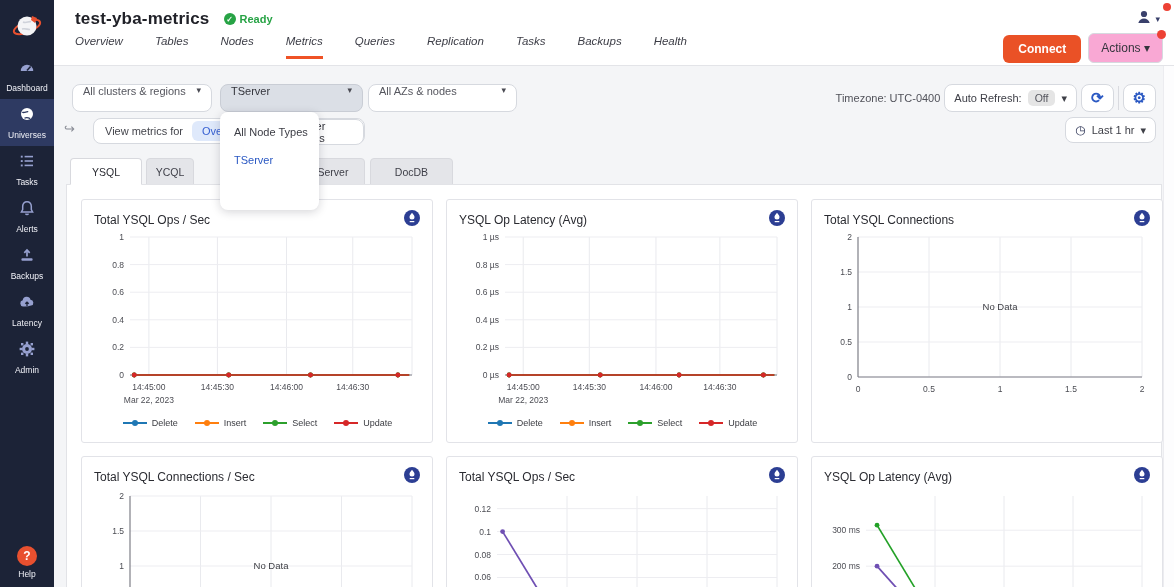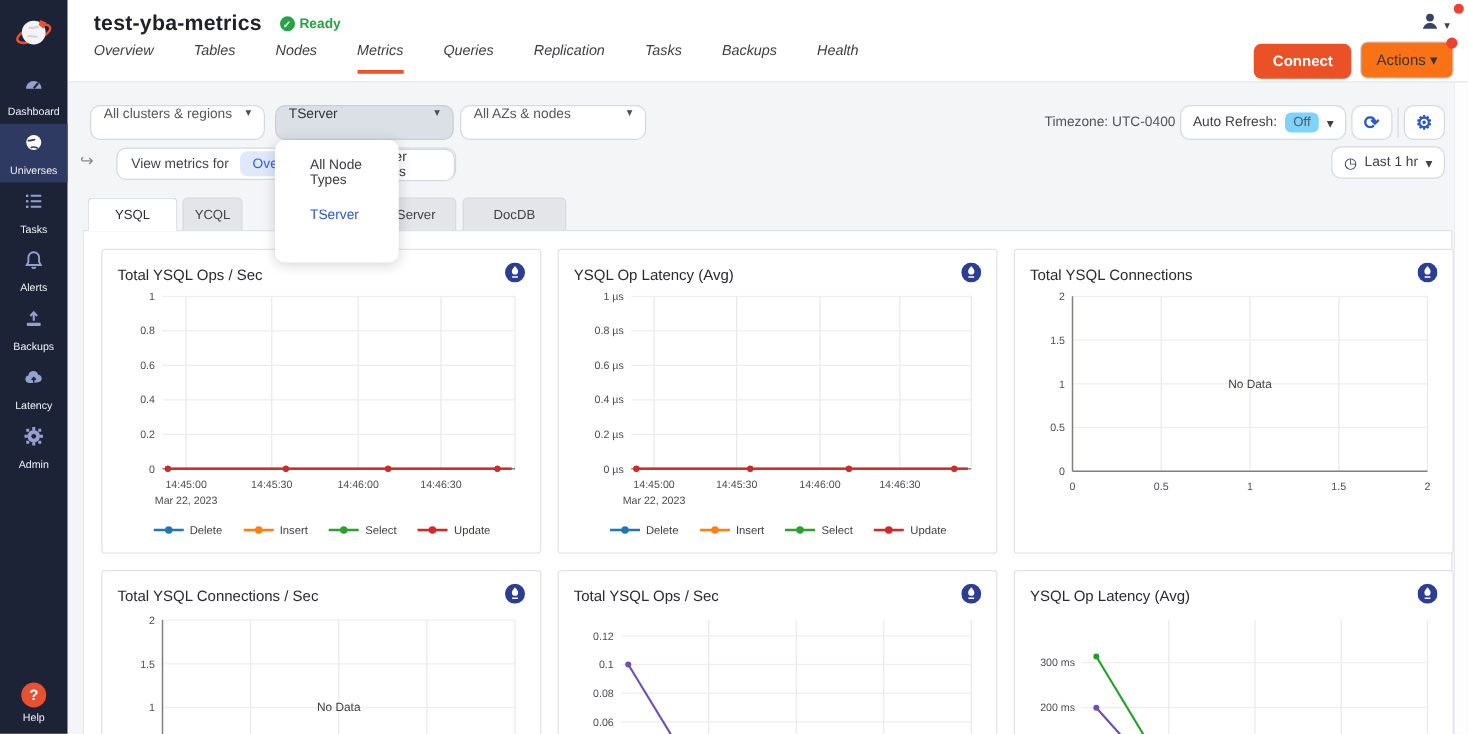--- a/index.html
+++ b/index.html
@@ -20,37 +20,37 @@
   .header { position:absolute; left:54px; top:0; right:0; height:66px; background:#fff; border-bottom:1px solid #e3e4e8; z-index:40; }
   .title-row { display:flex; align-items:center; gap:14px; padding:9px 0 0 21px; }
   .uni-title { font-size:17px; font-weight:700; color:#202128; letter-spacing:.2px; }
   .ready { display:flex; align-items:center; gap:4px; font-size:11px; font-weight:700; color:#27a345; }
   .ready .chk { width:12px; height:12px; border-radius:50%; background:#27a345; color:#fff; font-size:8px; display:flex; align-items:center; justify-content:center; }
   .nav-tabs { display:flex; gap:32px; padding-left:21px; margin-top:6px;font-style:italic; }
   .nav-tab { font-size:11.5px; color:#3c3d46; padding-bottom:9px; cursor:pointer; }
   .nav-tab.active { border-bottom:3px solid #ef5226; }
   .hdr-btns { position:absolute; right:11px; top:33px; display:flex; gap:7px;align-items:flex-end; }
   .btn-connect { background:#ea5126; color:#fff; border:none; border-radius:6px; font-size:12px; font-weight:600; padding:7px 15px; font-family:inherit; cursor:pointer; }
-  .btn-actions { position:relative; background:#f97316; color:#34353d; border:1px solid #d6d9df; border-radius:6px; font-size:12px; padding:7px 12px; font-family:inherit; cursor:pointer; }
+  .btn-actions { position:relative; background:#f9a8d4; color:#34353d; border:1px solid #d6d9df; border-radius:6px; font-size:12px; padding:7px 12px; font-family:inherit; cursor:pointer; }
   .btn-actions .dot { position:absolute; right:-4px; top:-4px; width:9px; height:9px; border-radius:50%; background:#ed4134; }
   .user-box { position:absolute; right:14px; top:9px; display:flex; align-items:center; gap:3px; cursor:pointer; }
   .user-box .caret { font-size:9px; color:#39406b; }
   .hdr-dot { position:absolute; right:3px; top:3px; width:8px; height:8px; border-radius:50%; background:#ed4134; }
 
   
   .content { position:absolute; left:54px; top:66px; right:0; bottom:0; background:#f4f5f7; }
   .scroll-track { position:absolute; right:0; top:0; bottom:0; width:11px; background:#fdfdfe; border-left:1px solid #ececf0; }
 
   .dd { position:absolute; top:18px; height:28px; display:inline-flex; align-items:flex-start; justify-content:space-between; padding:0 10px; background:#fff; border:1px solid #d6d9df; border-radius:8px; font-size:11px; color:#55565e; cursor:pointer; }
   .dd .caret { font-size:9px; color:#4a4b53; }
   .dd.grey { background:#dbdfe6; border-color:#c9cdd5; color:#34353c; }
   .right-cluster { position:absolute; right:18px; top:18px; display:flex; align-items:center; gap:4px; }
   .tz { font-size:11px; color:#51525a; }
   .mini-btn { height:28px; background:#fff; border:1px solid #d6d9df; border-radius:8px; display:inline-flex; align-items:center; gap:6px; padding:0 9px; font-size:11px; color:#3f4048; cursor:pointer; }
-  .off-pill { background:#7dd3fc; border-radius:5px; padding:2px 7px; font-size:10.5px; color:#55565e; }
+  .off-pill { background:#e5e5e5; border-radius:5px; padding:2px 7px; font-size:10.5px; color:#55565e; }
   .icon-blue { color:#2b59c3; font-size:15px; font-weight:bold; }
   .vdiv { width:1px; height:24px; background:#d9dadf; }
 
   .row2-arrow { position:absolute; left:10px; top:55px; font-size:13px; color:#8a8d96; }
   .vm-group { position:absolute; left:39px; top:52px; width:272px; height:26px; background:#fff; border:1px solid #d6d9df; border-radius:8px; display:flex; align-items:center; padding-left:11px; font-size:11px; color:#44454c; }
   .overall-pill { margin-left:9px; background:#dfe9fb; color:#3861d2; border-radius:6px; padding:4px 10px; font-size:11px; cursor:pointer; }
   .vm-tables { position:absolute; left:186px; top:0; height:26px; display:flex; align-items:center; background:#fff; border:1px solid #d6d9df; border-radius:8px; padding:0 12px; color:#34353c; cursor:pointer; }
   .time-btn { position:absolute; right:18px; top:51px; height:26px; }
   .clock { color:#3a4160; font-size:12px; }
 
@@ -63,21 +63,21 @@
   .card { background:#fff; border:1px solid #e2e3e8; border-radius:3px; height:244px; padding:9px 12px; position:relative; }
   .card-head { display:flex; justify-content:space-between; align-items:center; height:22px; }
   .card-title { font-size:12px; color:#2a2b31; font-weight:500; }
   .prom-icon { cursor:pointer; }
   .card-legend { display:flex; justify-content:center; gap:16px; margin-top:1px; }
   .lg-item { display:inline-flex; align-items:center; gap:4px; font-size:9px; color:#3b3c42; cursor:pointer; }
   svg text.tick { font-size:8.5px; fill:#4c4d54; font-family:"Liberation Sans", sans-serif; }
   svg text.nodata { font-size:9.5px; fill:#3f4046; font-family:"Liberation Sans", sans-serif; }
 
   .ddpanel { position:absolute; left:166px; top:46px; width:99px; height:98px; background:#fff; border-radius:8px; box-shadow:0 2px 10px rgba(20,20,40,.18); z-index:55; padding:6px 0; }
-  .ddopt { padding:8px 0 8px 28px; font-size:11px; color:#3b3c44; cursor:pointer; }
+  .ddopt { padding:8px 0 8px 14px; font-size:11px; color:#3b3c44; cursor:pointer; }
   .ddopt.selected { color:#2b59c3; }
 </style>
 </head>
 <body>
 
 <aside class="sidebar">
   <div class="logo">
     <svg width="34" height="34" viewBox="0 0 34 34">
       <ellipse cx="17" cy="18" rx="14" ry="5.5" fill="none" stroke="#e8502f" stroke-width="2" transform="rotate(-22 17 18)"></ellipse>
       <circle cx="17" cy="17" r="9.5" fill="#f4f4f6"></circle>

